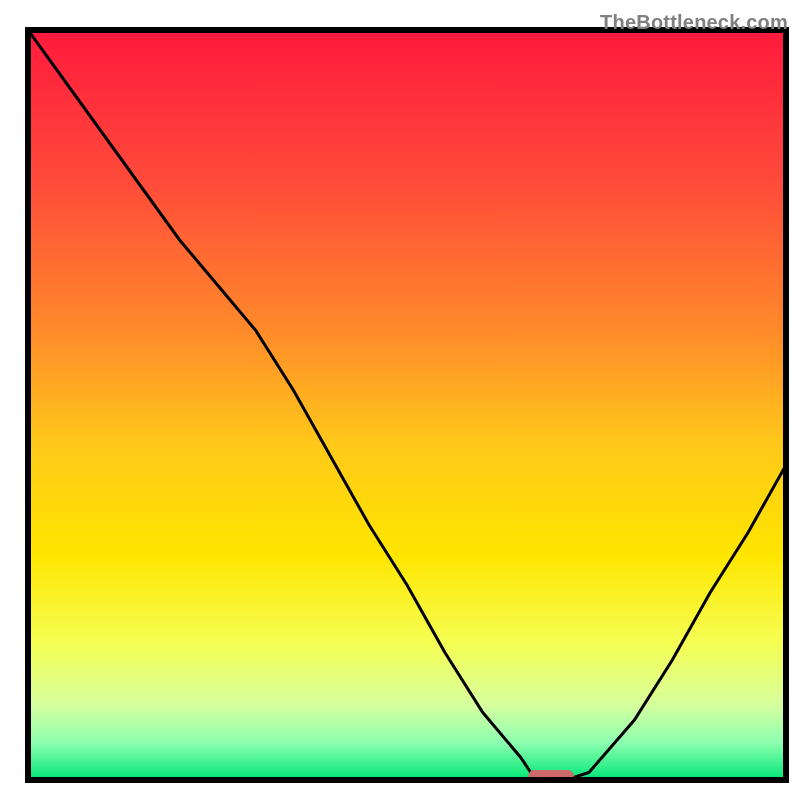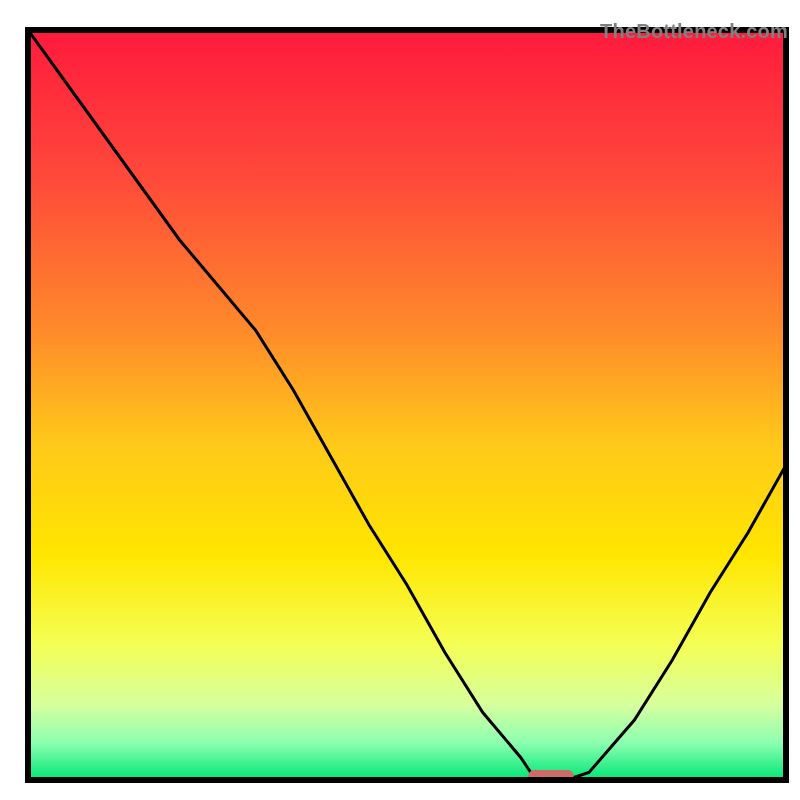--- a/index.html
+++ b/index.html
@@ -10,21 +10,21 @@
     background: #ffffff;
     overflow: hidden;
   }
   .stage {
     position: relative;
     width: 800px;
     height: 800px;
   }
   .watermark {
     position: absolute;
-    top: 20px;
+    top: 11px;
     right: 12px;
     font-family: Arial, Helvetica, sans-serif;
     font-size: 20px;
     font-weight: 600;
     color: #808080;
     letter-spacing: 0.2px;
   }
   svg {
     display: block;
   }

